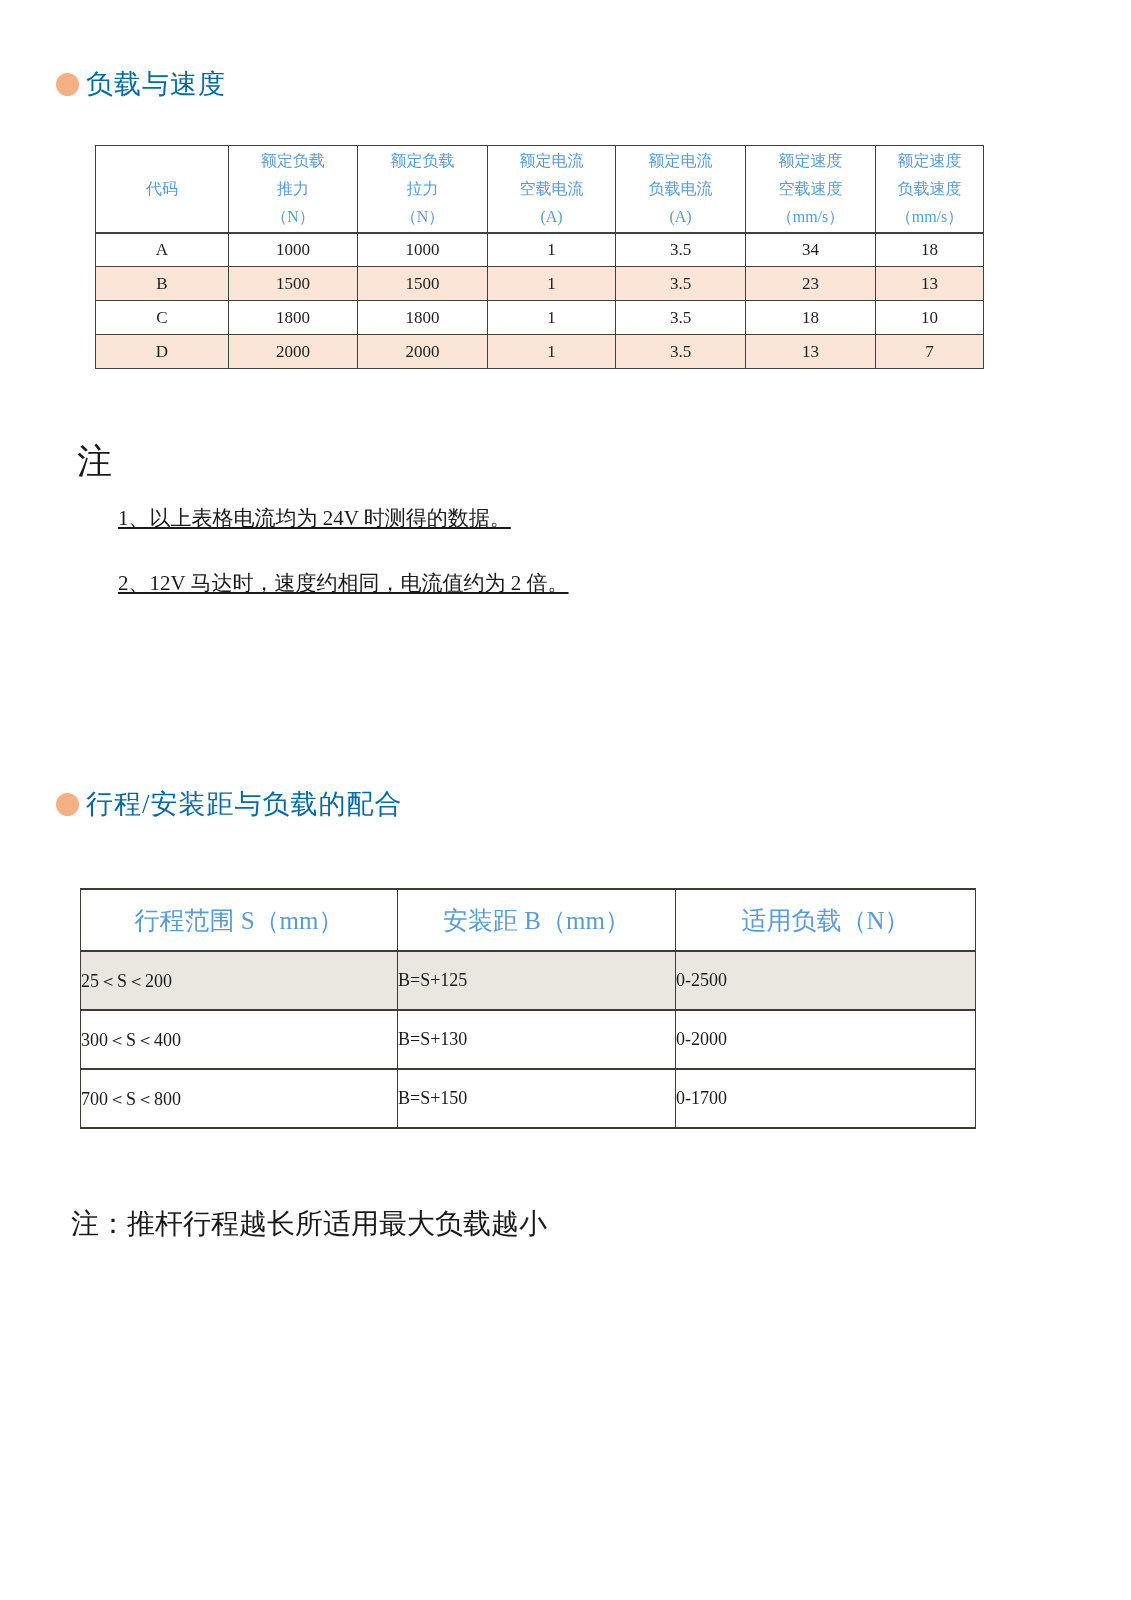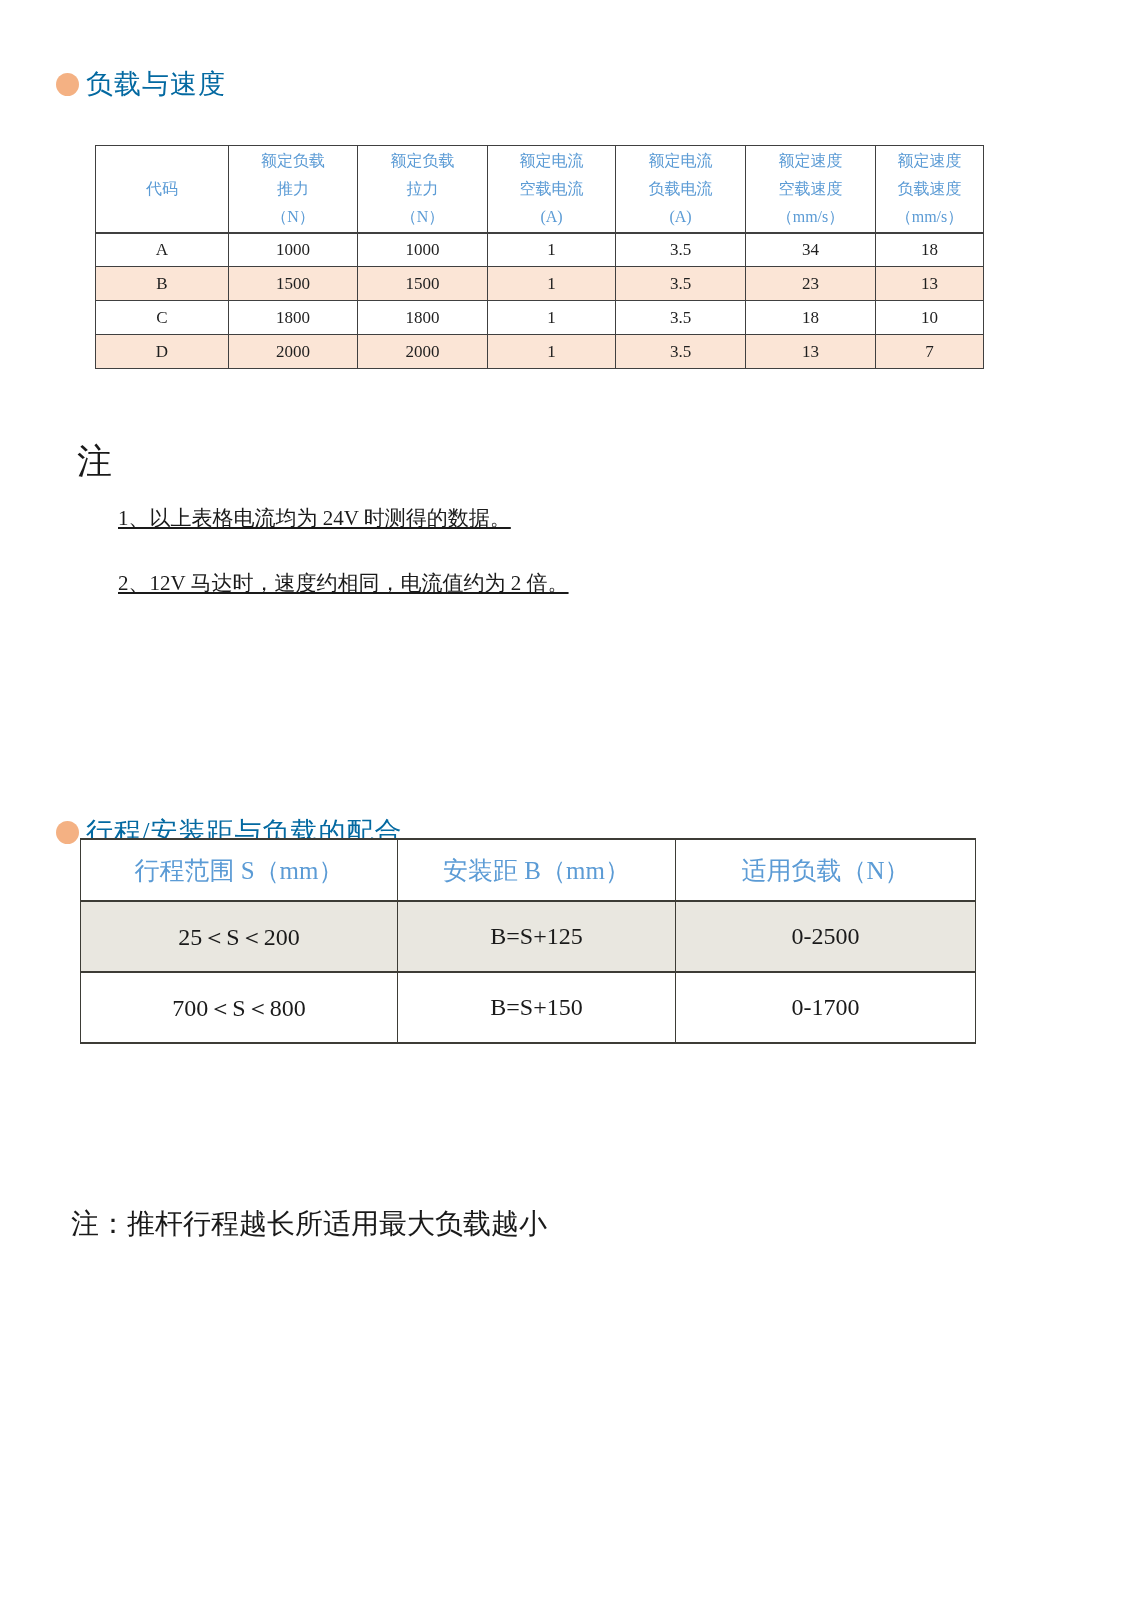--- a/index.html
+++ b/index.html
@@ -24,21 +24,21 @@
     letter-spacing: 1px;
   }
   .bullet {
     width: 23px;
     height: 23px;
     border-radius: 50%;
     background: #F4B183;
     flex: 0 0 auto;
   }
   #heading-1 { left: 56px; top: 66px; }
-  #heading-2 { left: 56px; top: 814px; }
+  #heading-2 { left: 56px; top: 786px; }
 
   
   #table1 {
     position: absolute;
     left: 95px; top: 145px;
     width: 888px;
     border-collapse: collapse;
     table-layout: fixed;
     text-align: center;
   }
@@ -80,44 +80,43 @@
     font-size: 21px;
     color: #1a1a1a;
     text-decoration: underline;
   }
   #notes .note-item.first { margin-top: 19px; }
   #notes .note-item.second { margin-top: 37px; }
 
   
   #table2 {
     position: absolute;
-    left: 80px; top: 838px;
+    left: 80px; top: 888px;
     width: 895px;
     border-collapse: collapse;
     table-layout: fixed;
-    text-align: center;
     border-radius: 22px;
   }
   #table2 td, #table2 th {
     border-top: 2px solid #3d3c36;
     border-bottom: 2px solid #3d3c36;
     border-left: 1.5px solid #3d3c36;
     border-right: 1.5px solid #3d3c36;
     vertical-align: middle;
     font-weight: normal;
   }
   #table2 thead th {
     height: 62px;
     color: #5B9BD5;
     font-size: 25px;
     background: #ffffff;
   }
   #table2 tbody td {
-    height: 71px;
-    font-size: 24px;
+    height: 59px;
+    font-size: 18px;
     color: #1a1a1a;
   }
   .row-gray { background: #E9E7E0; }
 
   
   #footnote {
     position: absolute;
     left: 71px; top: 1205px;
     font-size: 28px;
     color: #1a1a1a;
@@ -256,20 +255,25 @@
       <th>适用负载（N）</th>
     </tr>
   </thead>
   <tbody>
     <tr class="row-gray">
       <td>25＜S＜200</td>
       <td>B=S+125</td>
       <td>0-2500</td>
     </tr>
     <tr>
+      <td>300＜S＜400</td>
+      <td>B=S+130</td>
+      <td>0-2000</td>
+    </tr>
+    <tr>
       <td>700＜S＜800</td>
       <td>B=S+150</td>
       <td>0-1700</td>
     </tr>
   </tbody>
 </table>
 
 <div id="footnote">注：推杆行程越长所适用最大负载越小</div>
 
 </body></html>

